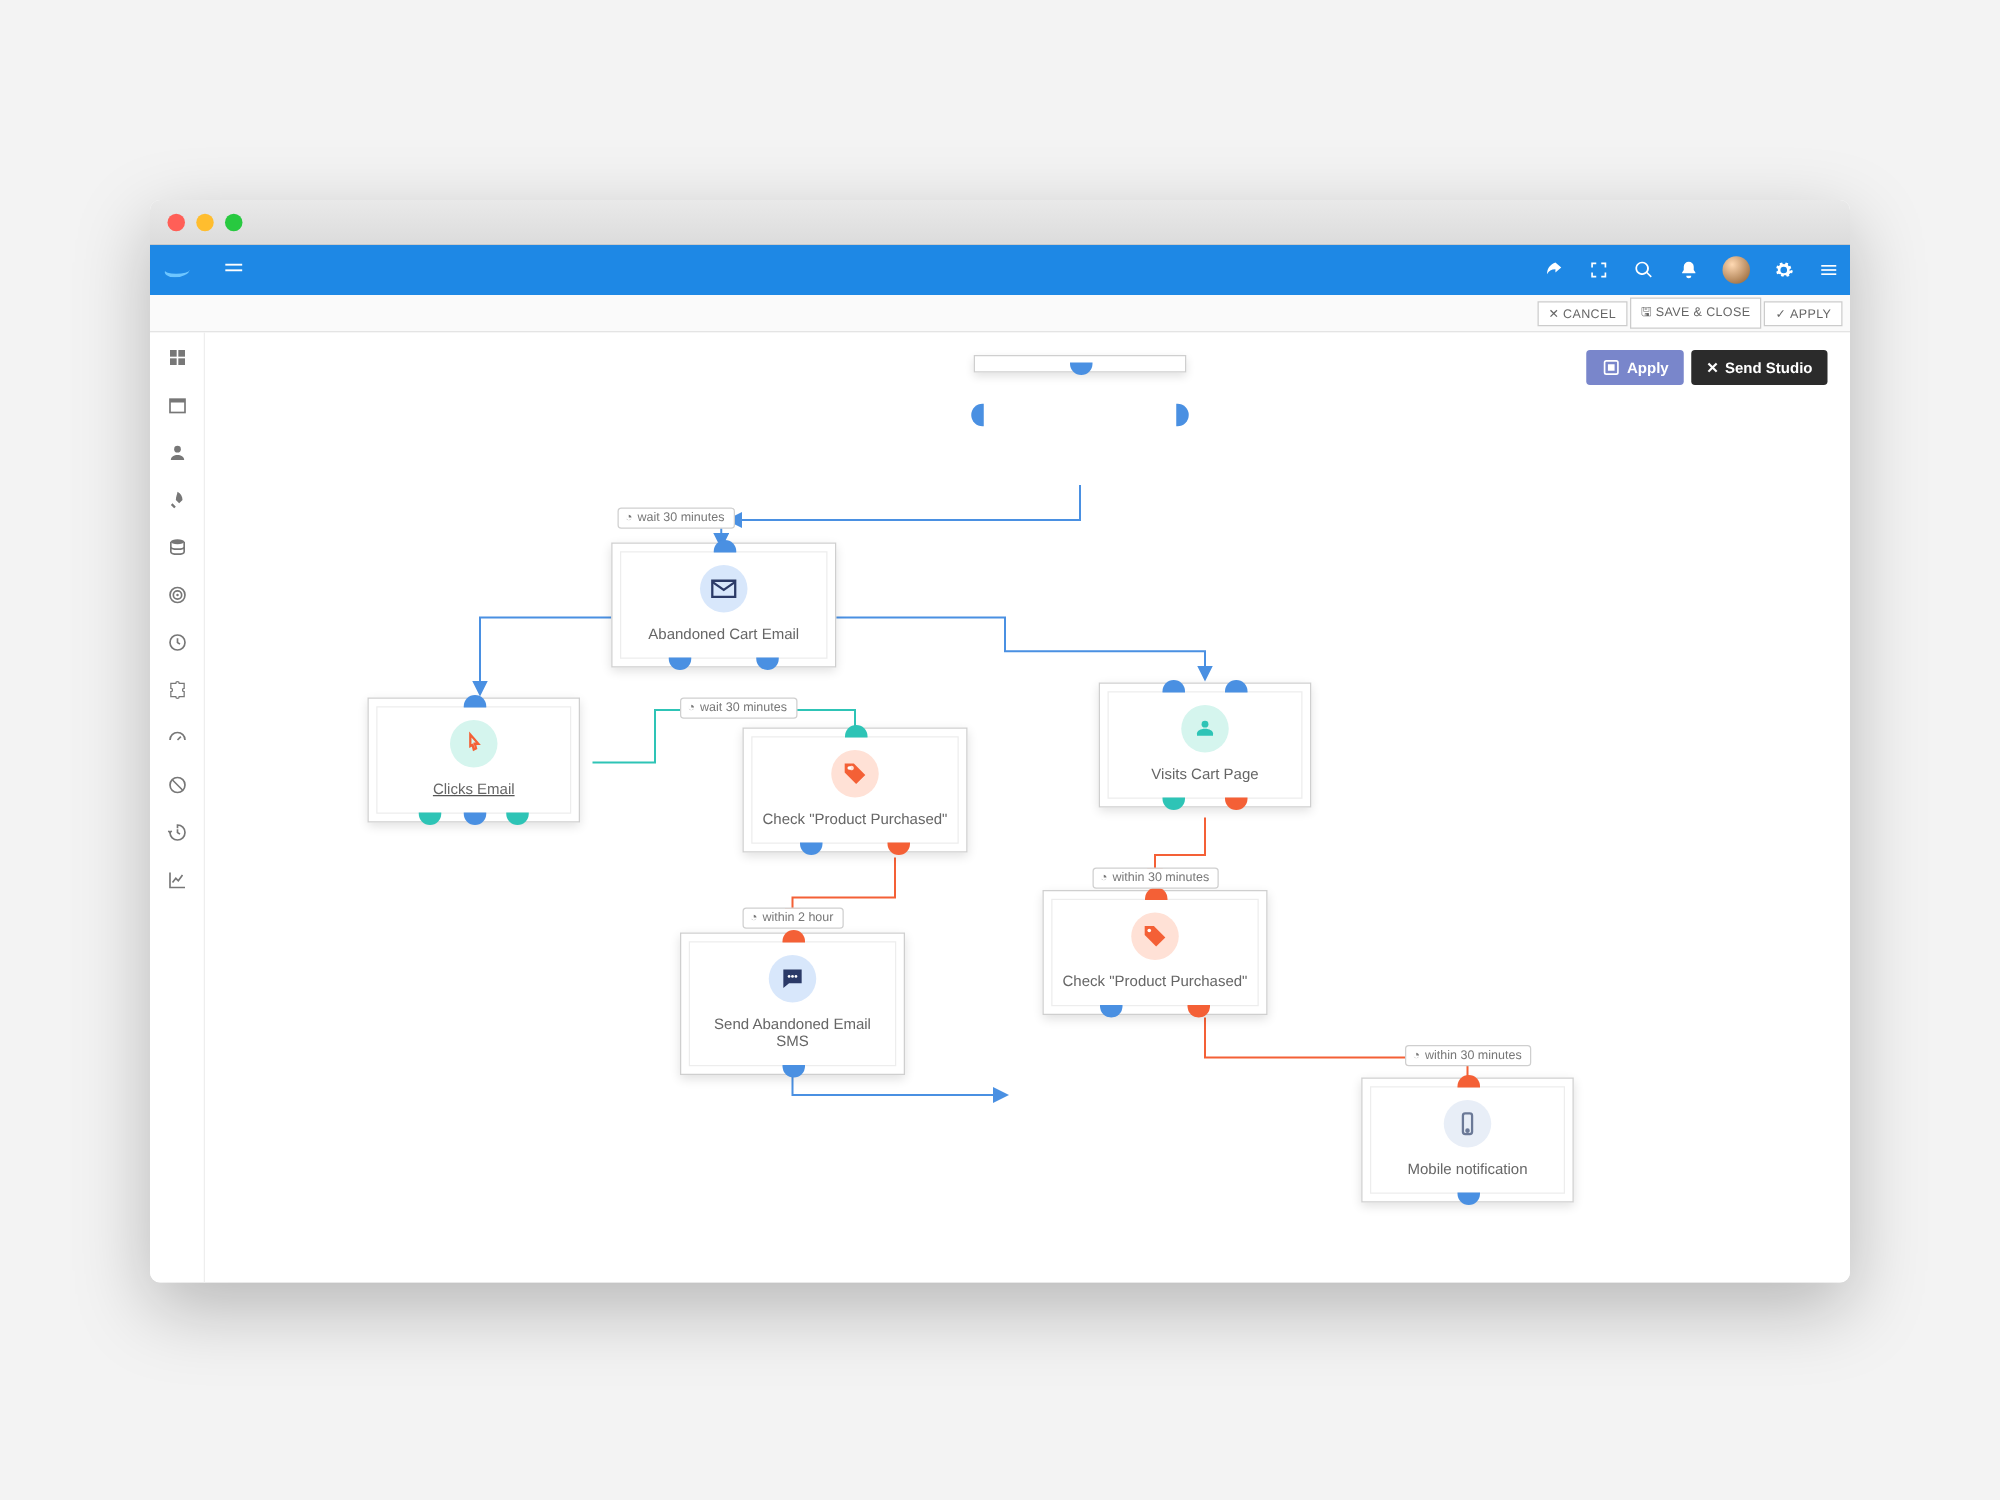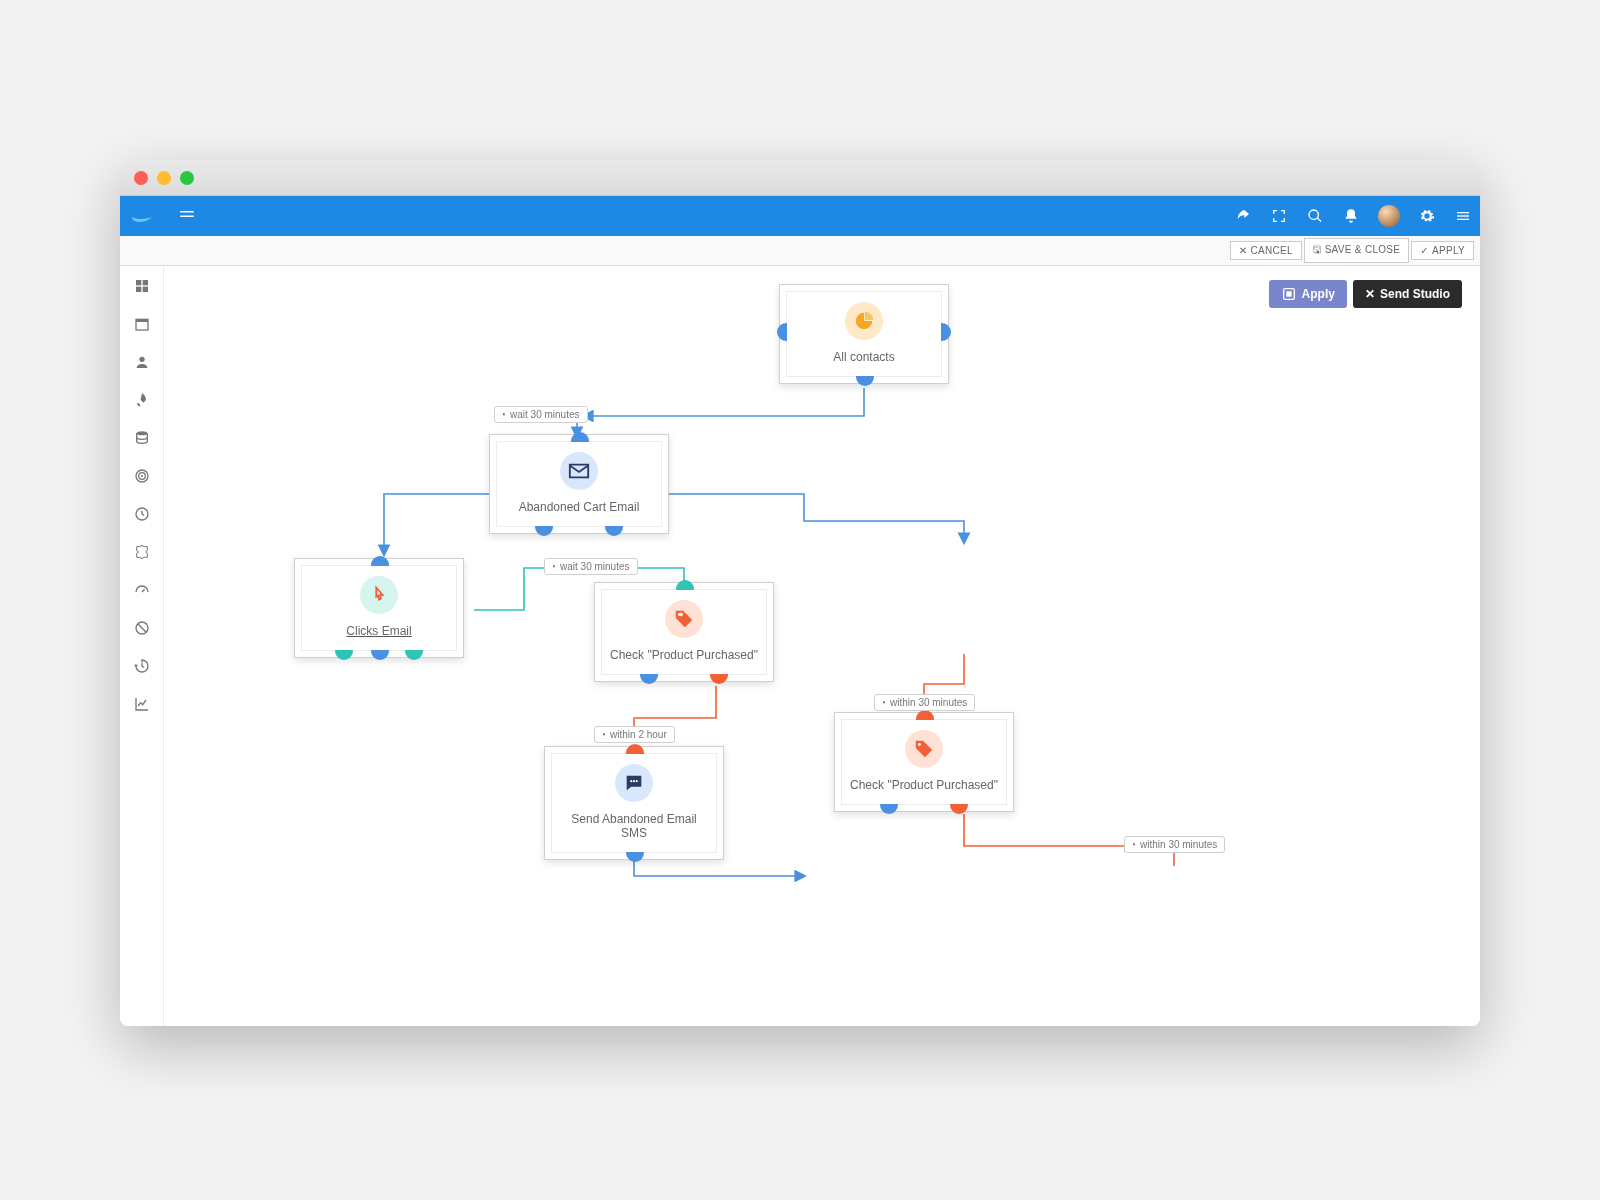--- a/index.html
+++ b/index.html
@@ -303,29 +303,20 @@
           <span>within 30 minutes</span>
         </div>
       <div class="edge-badge" style="left:960px; top:570px;">
           <span class="clk">◔</span>
           <span>within 30 minutes</span>
         </div>
 
       <div class="node" style="left:615px; top:18px;">
         <div class="port side" style="left:-3px; top:38px; background:#4a90e2;"></div>
         <div class="port side right" style="right:-3px; top:38px; background:#4a90e2;"></div>
-        <div class="node-inner">
-          <div class="node-icon-circle" style="background:#ffe8c6;">
-            <svg class="ic22" viewBox="0 0 24 24" style="fill:#f5a623">
-                <path d="M12 3a9 9 0 109 9h-9V3z"></path>
-                <path d="M13 2v9h9a9 9 0 00-9-9z" fill="#f7c46c"></path>
-              </svg>
-          </div>
-          <div class="node-label">All contacts</div>
-        </div>
         <div class="port bottom" style="left:76px; bottom:-3px; background:#4a90e2;"></div>
       </div>
 
       <div class="node wide" style="left:325px; top:168px;">
         <div class="port" style="left:81px; top:-3px; background:#4a90e2;"></div>
         <div class="node-inner">
           <div class="node-icon-circle" style="background:#d8e7fb;">
             <svg class="ic22" viewBox="0 0 24 24" style="fill:#2b3a67">
                 <path d="M2 5h20v14H2z" fill="none" stroke="#2b3a67" stroke-width="2"></path>
                 <path d="M2 6l10 7L22 6" fill="none" stroke="#2b3a67" stroke-width="2"></path>
@@ -376,32 +367,60 @@
                 <circle cx="9" cy="10" r="1.2" fill="#fff"></circle>
                 <circle cx="12" cy="10" r="1.2" fill="#fff"></circle>
                 <circle cx="15" cy="10" r="1.2" fill="#fff"></circle>
               </svg>
           </div>
           <div class="node-label">Send Abandoned Email SMS</div>
         </div>
         <div class="port bottom" style="left:81px; bottom:-3px; background:#4a90e2;"></div>
       </div>
 
+      <div class="node" style="left:715px; top:280px;">
+        <div class="port" style="left:50px; top:-3px; background:#4a90e2;"></div>
+        <div class="port" style="right:50px; top:-3px; background:#4a90e2;"></div>
+        <div class="node-inner">
+          <div class="node-icon-circle" style="background:#d5f5ee;">
+            <svg class="ic22" viewBox="0 0 24 24" style="fill:#2ec4b6">
+                <circle cx="12" cy="8" r="3"></circle>
+                <path d="M12 12c-4 0-7 2-7 4v2h14v-2c0-2-3-4-7-4z"></path>
+              </svg>
+          </div>
+          <div class="node-label">Visits Cart Page</div>
+        </div>
+        <div class="port bottom" style="left:50px; bottom:-3px; background:#2ec4b6;"></div>
+        <div class="port bottom" style="right:50px; bottom:-3px; background:#f46036;"></div>
+      </div>
 
       <div class="node wide" style="left:670px; top:446px;">
         <div class="port" style="left:81px; top:-3px; background:#f46036;"></div>
         <div class="node-inner">
           <div class="node-icon-circle" style="background:#ffe1d6;">
             <svg class="ic22" viewBox="0 0 24 24" style="fill:#f46036">
                 <path d="M3 3h8l10 10-8 8L3 11V3z"></path>
                 <circle cx="7" cy="7" r="1.6" fill="#fff"></circle>
               </svg>
           </div>
           <div class="node-label">Check "Product Purchased"</div>
         </div>
         <div class="port bottom" style="left:45px; bottom:-3px; background:#4a90e2;"></div>
         <div class="port bottom" style="right:45px; bottom:-3px; background:#f46036;"></div>
       </div>
 
+      <div class="node" style="left:925px; top:596px;">
+        <div class="port" style="left:76px; top:-3px; background:#f46036;"></div>
+        <div class="node-inner">
+          <div class="node-icon-circle" style="background:#e8eef7;">
+            <svg class="ic22" viewBox="0 0 24 24" style="fill:none;stroke:#6b7997;stroke-width:2">
+                <rect x="8" y="3" width="8" height="18" rx="2"></rect>
+                <circle cx="12" cy="18" r="1" fill="#6b7997"></circle>
+              </svg>
+          </div>
+          <div class="node-label">Mobile notification</div>
+        </div>
+        <div class="port bottom" style="left:76px; bottom:-3px; background:#4a90e2;"></div>
+      </div>
 
     </div>
   </div>
 </div>
 
 </body></html>

